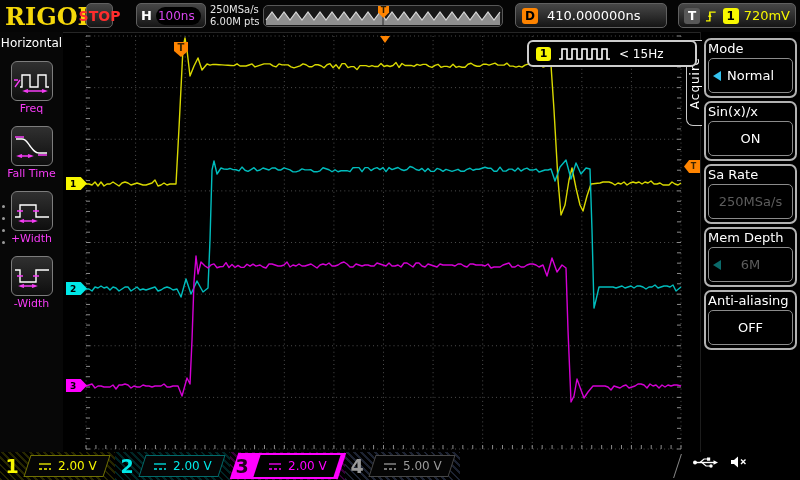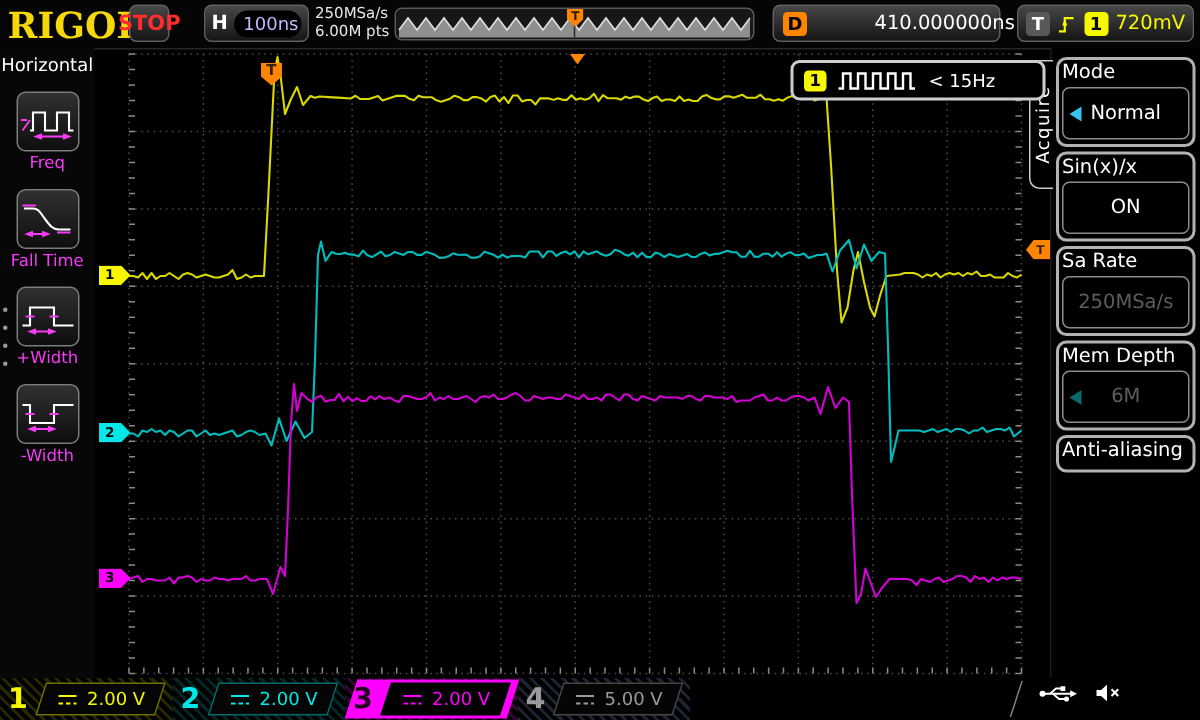--- a/index.html
+++ b/index.html
@@ -7,35 +7,35 @@
           font-family:"DejaVu Sans","Liberation Sans",sans-serif;-webkit-font-smoothing:none;}
   
   .topbar{position:absolute;left:0;top:0;width:800px;height:32px;background:#050505;border-bottom:1px solid #262626;}
   .logo{position:absolute;left:5px;top:2px;font-family:"DejaVu Serif","Liberation Serif",serif;
         font-weight:bold;font-size:24px;color:#f6d80a;letter-spacing:0px;}
   .tbtn{position:absolute;top:3px;height:25px;background:linear-gradient(#474747,#151515);
         border:1px solid #606060;border-radius:5px;display:flex;align-items:center;box-sizing:border-box;}
   .stopbtn{left:86px;width:27px;justify-content:center;color:#ff2d2d;font-weight:bold;font-size:14px;}
   .hbtn{left:136px;width:70px;padding:0 4px;gap:4px;}
   .hlab{color:#fff;font-weight:bold;font-size:13px;}
-  .hval{flex:1;background:#000;border-radius:9px;color:#c4b5fd;font-size:12px;text-align:right;padding:2px 2px;}
+  .hval{flex:1;background:#000;border-radius:9px;color:#d946ef;font-size:12px;text-align:left;padding:2px 2px;}
   .ratebox{position:absolute;left:210px;top:4px;font-size:10px;line-height:12px;color:#e6e6e6;}
   .strip{position:absolute;left:263px;top:5px;width:240px;height:22px;background:#171717;
          border:1px solid #585858;border-radius:5px;box-sizing:border-box;}
   .strip svg{position:absolute;left:0;top:0;}
   .strip-t{position:absolute;left:114px;top:0px;width:11px;height:12px;background:#ff8400;
            clip-path:polygon(0 0,100% 0,100% 55%,50% 100%,0 55%);color:#2a1a00;font-size:8px;
            font-weight:bold;text-align:center;line-height:9px;}
   .dbtn{left:515px;width:152px;padding:0 6px;gap:9px;}
   .badge{width:16px;height:16px;border-radius:3px;display:flex;align-items:center;justify-content:center;
          font-size:12px;font-weight:bold;flex:0 0 auto;}
   .badge.orange{background:#ff8400;color:#000;}
   .badge.gray{background:#585858;color:#fff;}
   .badge.yellow{background:#f7f700;color:#000;}
-  .dval{color:#fff;font-size:13px;margin-left:36px;}
+  .dval{color:#fff;font-size:13px;}
   .trigbtn{left:678px;width:118px;padding:0 5px;gap:5px;}
   .tval{color:#f7f700;font-size:13px;}
   
   .leftmenu{position:absolute;left:0;top:32px;width:63px;height:420px;background:#070707;}
   .lm-title{color:#fff;font-size:12px;text-align:center;margin-top:4px;}
   .lm-item{height:64px;margin-top:1px;display:flex;flex-direction:column;align-items:center;justify-content:flex-end;}
   .lm-btn{width:42px;height:40px;background:linear-gradient(#303030,#0e0e0e);border:1px solid #7d7d7d;
           border-radius:6px;display:flex;align-items:center;justify-content:center;box-sizing:border-box;}
   .lm-label{color:#f63cf6;font-size:11px;margin-top:1px;white-space:nowrap;}
   .lm-dots{position:absolute;left:2px;top:164px;}
@@ -231,20 +231,23 @@
     </div>
     <div class="rgroup">
       <div class="rtitle">Mem Depth</div>
       <div class="rbtn dim">
         <span class="rarrow dimmed"></span>
         <span>6M</span>
       </div>
     </div>
     <div class="rgroup">
       <div class="rtitle">Anti-aliasing</div>
+      <div class="rbtn">
+        <span>OFF</span>
+      </div>
     </div>
   </aside>
 
   <div class="acqtab">
     <span>Acquire</span>
   </div>
   <div class="tlev">T</div>
 
   <footer class="bottombar">
     <div class="chsec c1">

